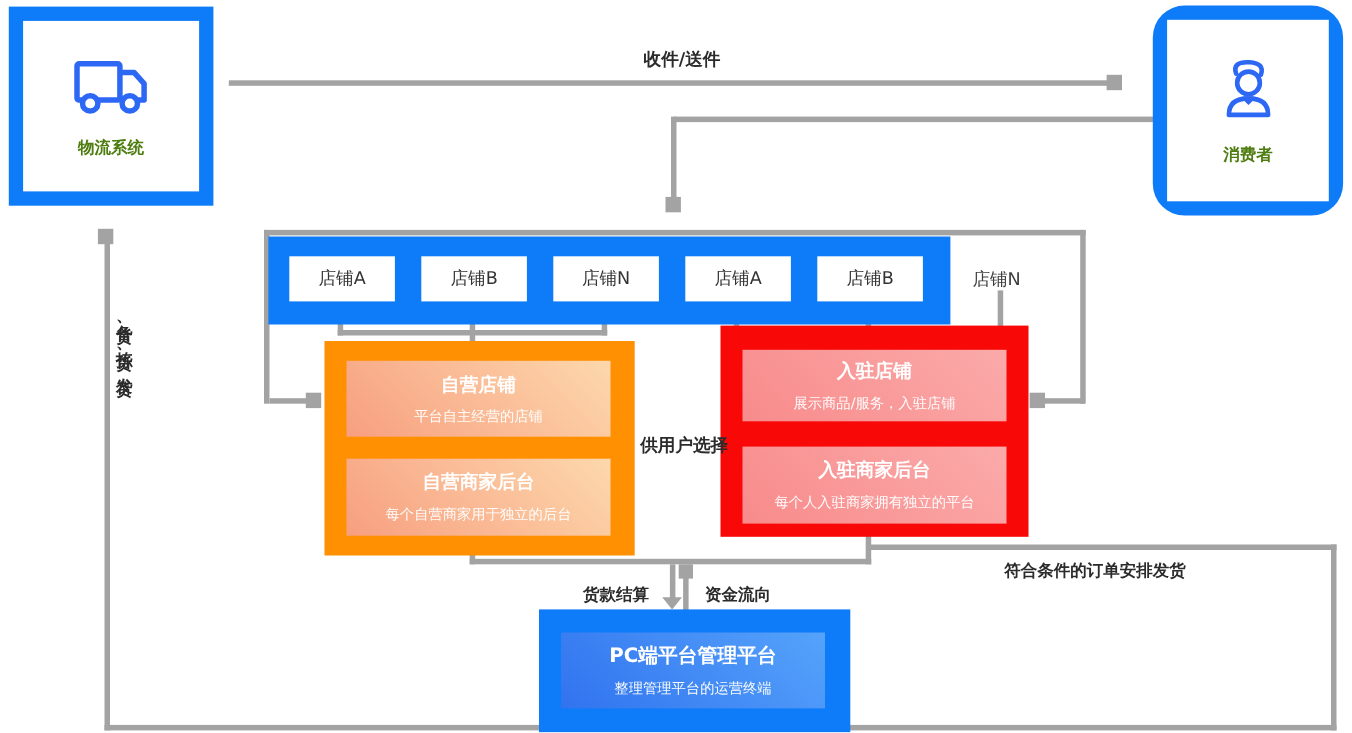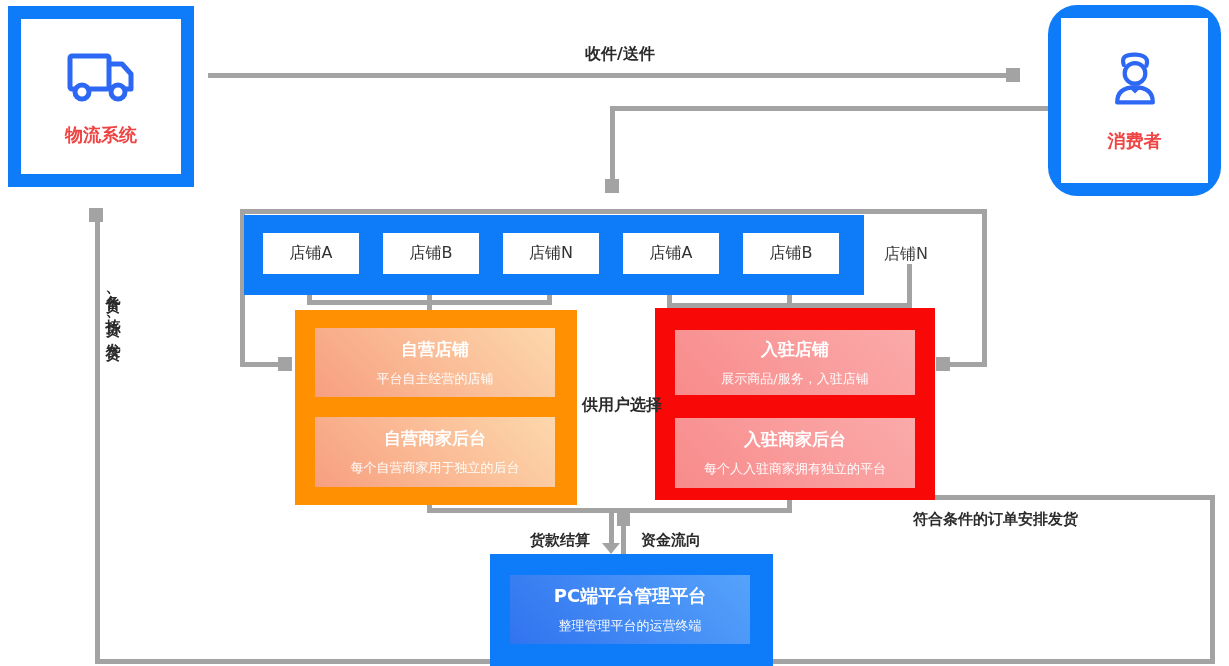--- a/index.html
+++ b/index.html
@@ -9,21 +9,21 @@
   }
   .ln{position:absolute;background:#a3a3a3;}
   .ah{position:absolute;width:14px;height:14px;background:#a3a3a3;}
   .ah-tri-down{position:absolute;width:0;height:0;border-left:9px solid transparent;
     border-right:9px solid transparent;border-top:11px solid #a3a3a3;}
   .dark-label{position:absolute;color:#2b2b2b;font-weight:700;white-space:nowrap;}
   
   .node{position:absolute;background:#0e7bf8;}
   .node-inner{position:absolute;left:13px;top:13px;right:13px;bottom:13px;background:#ffffff;
     display:flex;flex-direction:column;align-items:center;justify-content:center;gap:16px;}
-  .node-label{color:#ef4444;font-size:18px;font-weight:700;}
+  .node-label{color:#4d7c0f;font-size:15px;font-weight:700;}
   
   .shop-bar{position:absolute;left:244px;top:215px;width:620px;height:80px;background:#0e7bf8;}
   .shop-box{position:absolute;top:18px;width:96px;height:41px;background:#ffffff;
     display:flex;align-items:center;justify-content:center;
     color:#333333;font-size:16px;font-weight:500;}
   .shop-outside{position:absolute;left:884px;top:244px;width:70px;color:#3c3c3c;
     font-size:16px;font-weight:500;}
   
   .group{position:absolute;}
   .group-orange{background:#fe9001;}
@@ -127,21 +127,21 @@
     <div class="panel panel-orange" style="top:18px;height:69px;font-family:Liberation Mono, monospace;">
       <span class="panel-title">自营店铺</span>
       <span class="panel-sub">平台自主经营的店铺</span>
     </div>
     <div class="panel panel-orange" style="top:107px;height:70px;">
       <span class="panel-title">自营商家后台</span>
       <span class="panel-sub">每个自营商家用于独立的后台</span>
     </div>
   </div>
 
-  <div class="group group-red" style="left:655px;top:308px;width:280px;height:192px;">
+  <div class="group group-red" style="left:655px;top:296px;width:280px;height:192px;">
     <div class="panel panel-red" style="top:22px;height:65px;">
       <span class="panel-title">入驻店铺</span>
       <span class="panel-sub">展示商品/服务，入驻店铺</span>
     </div>
     <div class="panel panel-red" style="top:110px;height:70px;">
       <span class="panel-title">入驻商家后台</span>
       <span class="panel-sub">每个人入驻商家拥有独立的平台</span>
     </div>
   </div>
 

